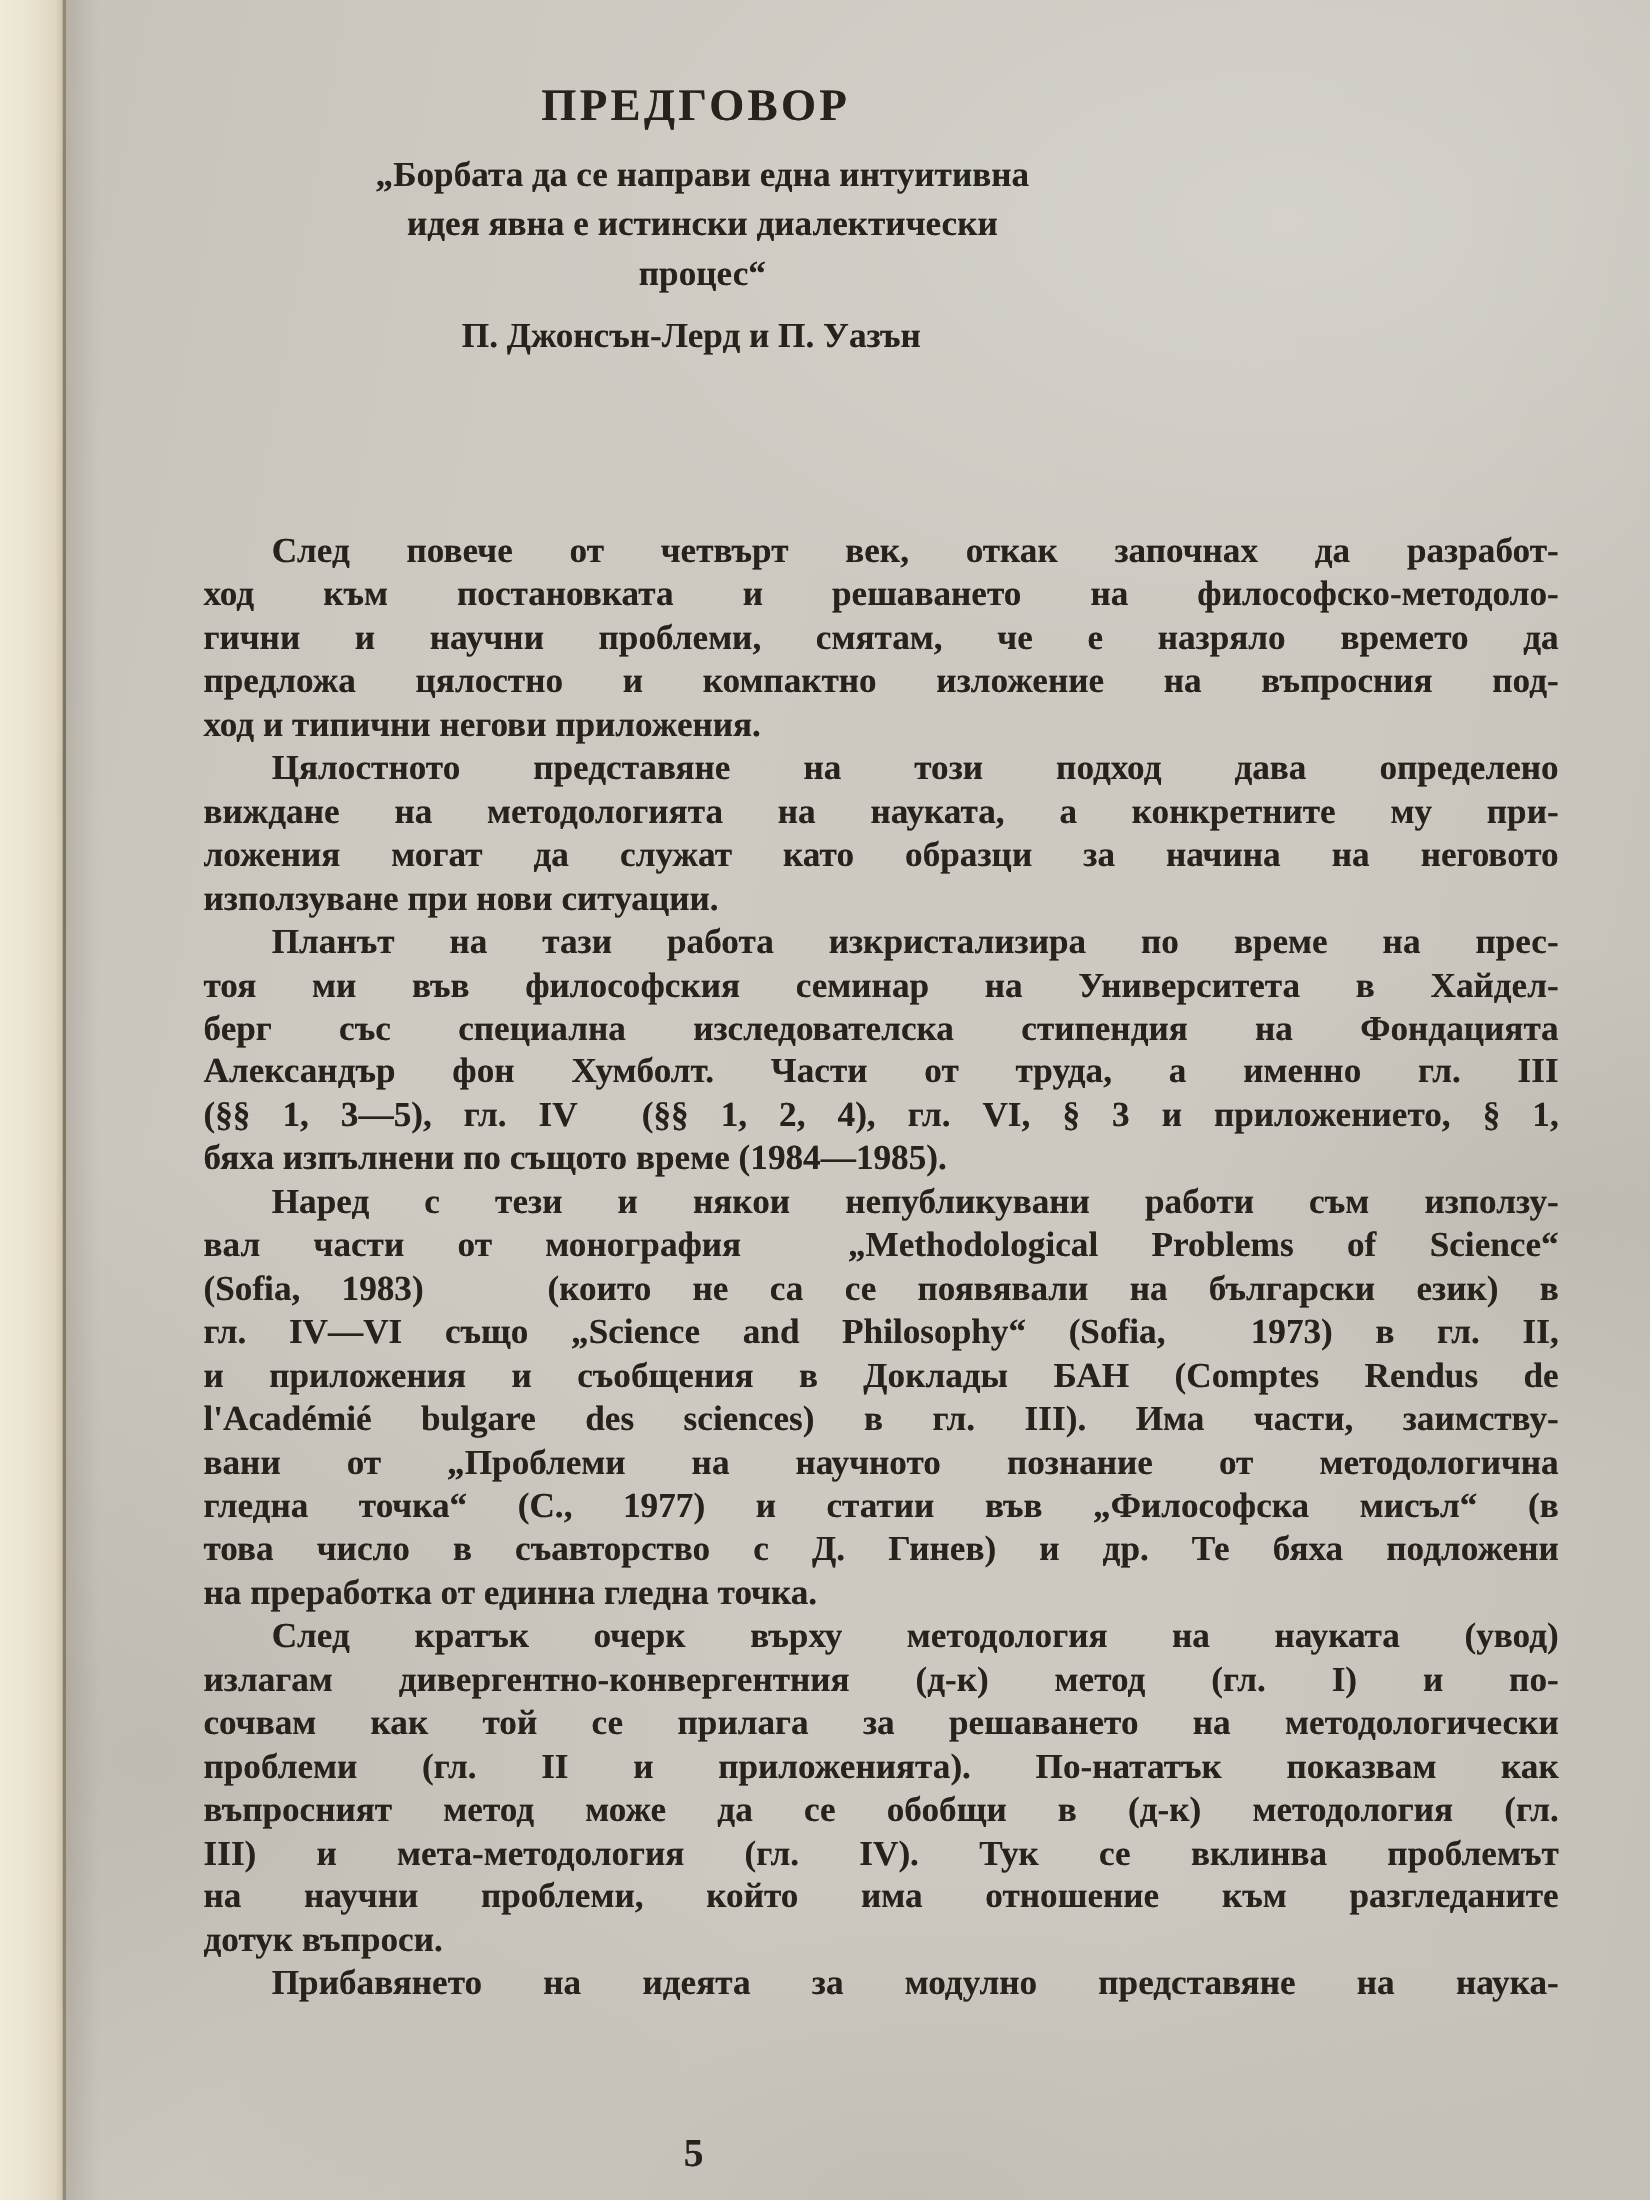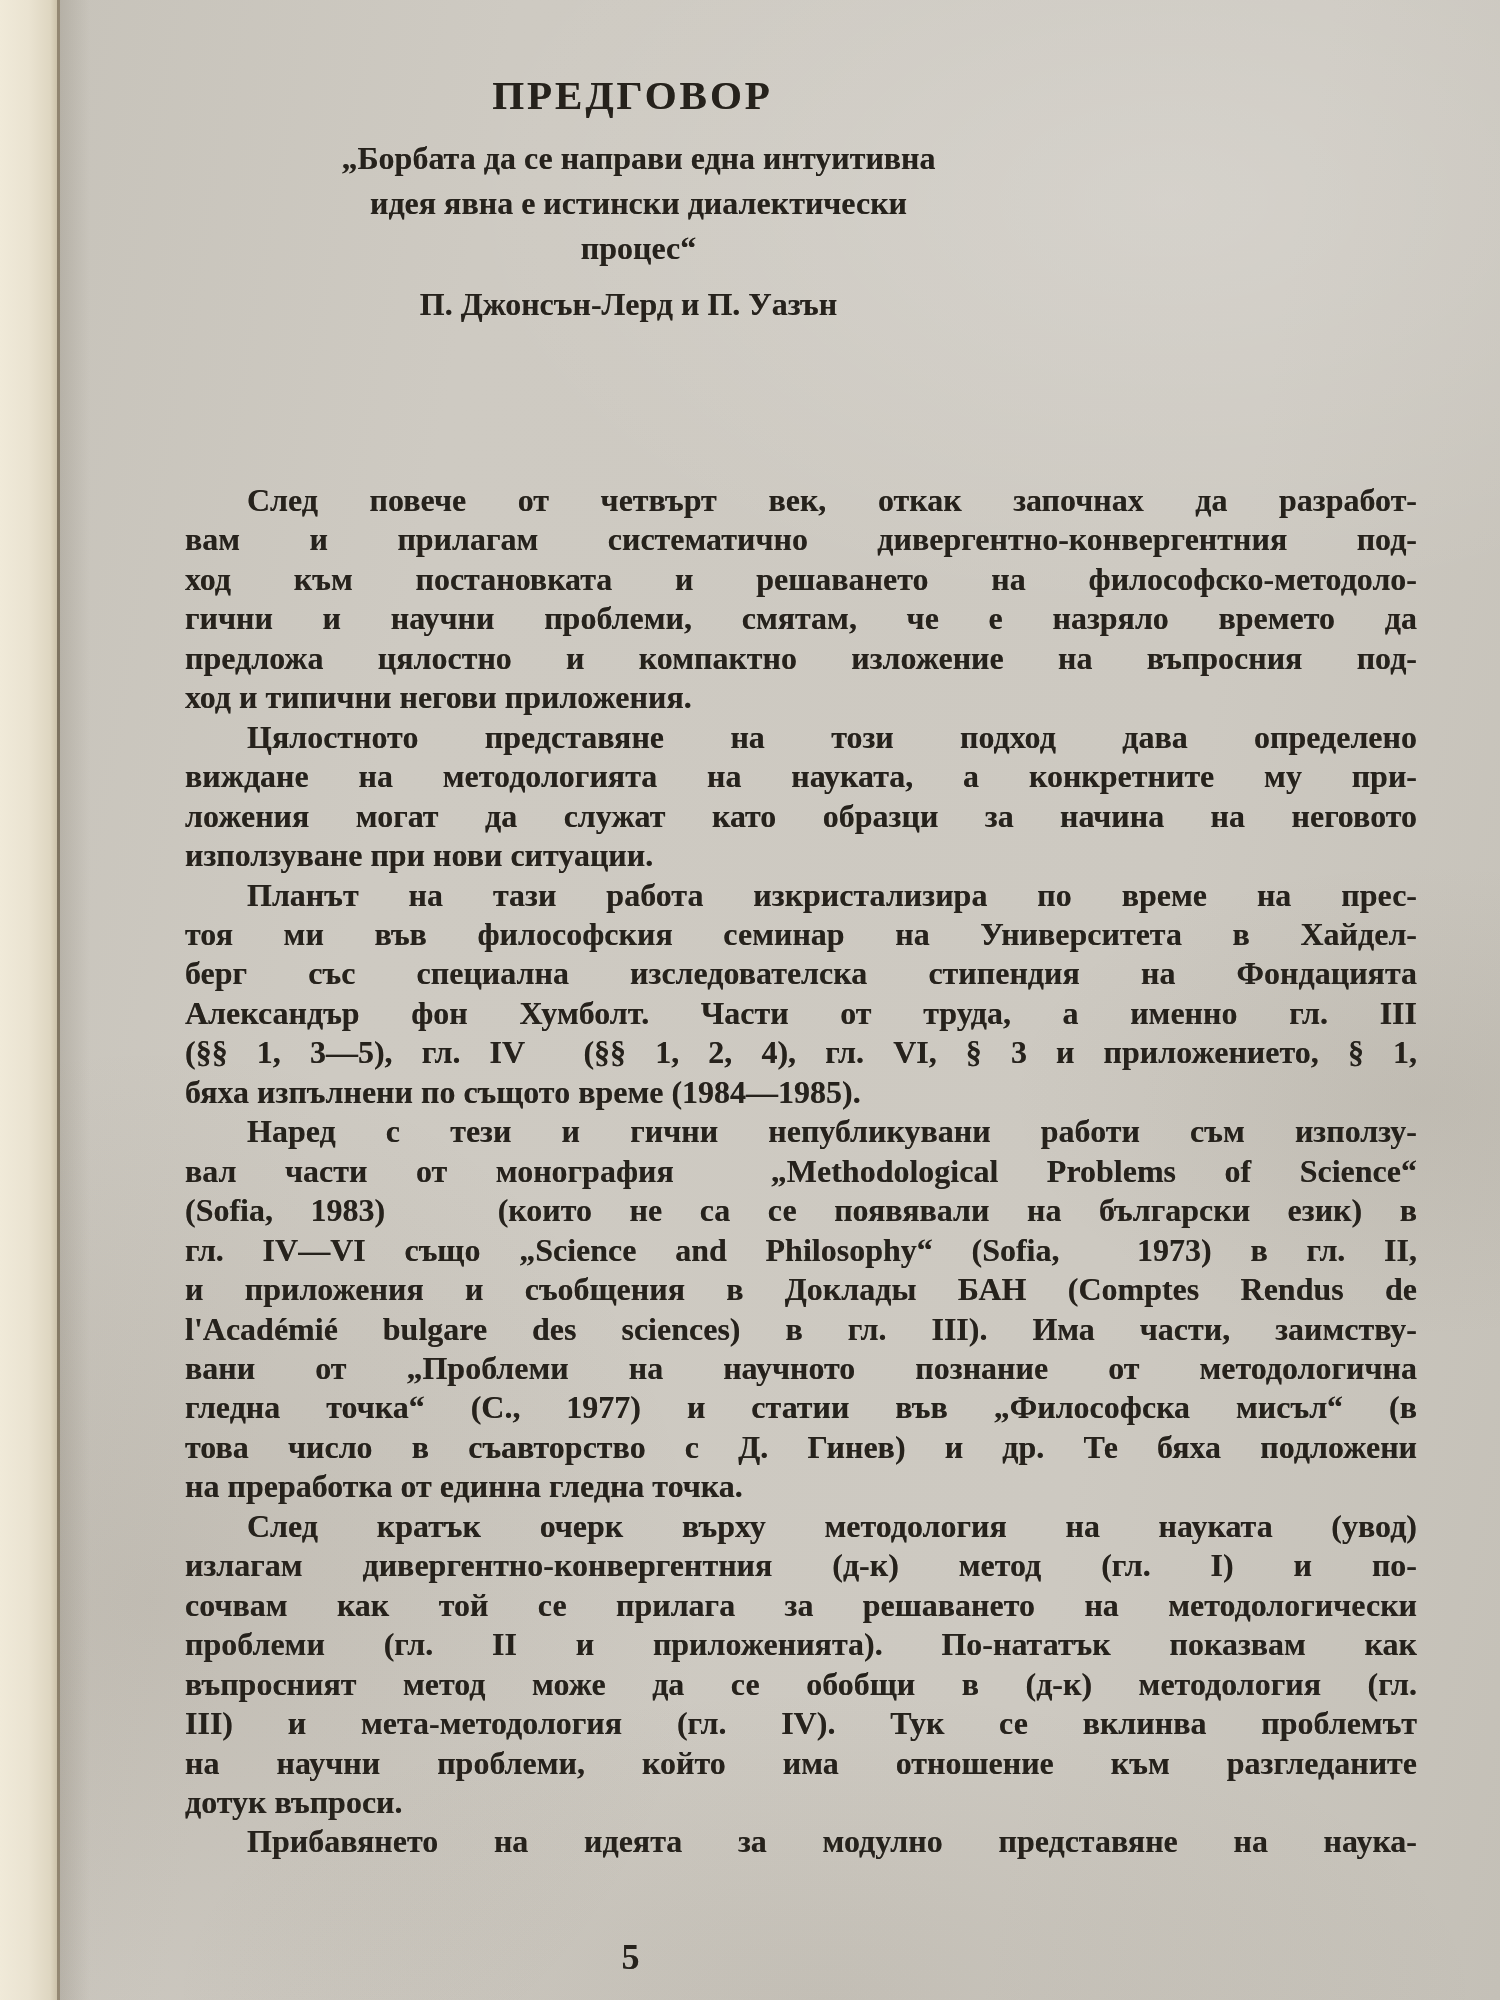--- a/index.html
+++ b/index.html
@@ -124,42 +124,41 @@
       <div>„Борбата да се направи една интуитивна</div>
       <div>идея явна е истински диалектически</div>
       <div>процес“</div>
     </div>
 
     <div class="attribution">П. Джонсън-Лерд и П. Уазън</div>
 
     <div class="body-text">
         <div class="para">
           <div class="line first">След повече от четвърт век, откак започнах да разработ-</div>
-          <div class="line">вам и прилагам систематично дивергентно-конвергентния под-</div>
           <div class="line">ход към постановката и решаването на философско-методоло-</div>
           <div class="line">гични и научни проблеми, смятам, че е назряло времето да</div>
           <div class="line">предложа цялостно и компактно изложение на въпросния под-</div>
           <div class="line last">ход и типични негови приложения.</div>
         </div>
         <div class="para">
           <div class="line first">Цялостното представяне на този подход дава определено</div>
           <div class="line">виждане на методологията на науката, а конкретните му при-</div>
           <div class="line">ложения могат да служат като образци за начина на неговото</div>
           <div class="line last">използуване при нови ситуации.</div>
         </div>
         <div class="para">
           <div class="line first">Планът на тази работа изкристализира по време на прес-</div>
           <div class="line">тоя ми във философския семинар на Университета в Хайдел-</div>
           <div class="line">берг със специална изследователска стипендия на Фондацията</div>
           <div class="line">Александър фон Хумболт. Части от труда, а именно гл. III</div>
           <div class="line">(§§ 1, 3—5), гл. IV&nbsp; (§§ 1, 2, 4), гл. VI, § 3 и приложението, § 1,</div>
           <div class="line last">бяха изпълнени по същото време (1984—1985).</div>
         </div>
         <div class="para">
-          <div class="line first">Наред с тези и гични непубликувани работи съм използу-</div>
+          <div class="line first">Наред с тези и някои непубликувани работи съм използу-</div>
           <div class="line">вал части от монография &nbsp;„Methodological Problems of Science“</div>
           <div class="line">(Sofia, 1983) &nbsp;&nbsp;(които не са се появявали на български език) в</div>
           <div class="line">гл. IV—VI също „Science and Philosophy“ (Sofia, &nbsp;1973) в гл. II,</div>
           <div class="line">и приложения и съобщения в Доклады БАН (Comptes Rendus de</div>
           <div class="line">l'Académié bulgare des sciences) в гл. III). Има части, заимству-</div>
           <div class="line">вани от „Проблеми на научното познание от методологична</div>
           <div class="line">гледна точка“ (С., 1977) и статии във „Философска мисъл“ (в</div>
           <div class="line">това число в съавторство с Д. Гинев) и др. Те бяха подложени</div>
           <div class="line last">на преработка от единна гледна точка.</div>
         </div>

